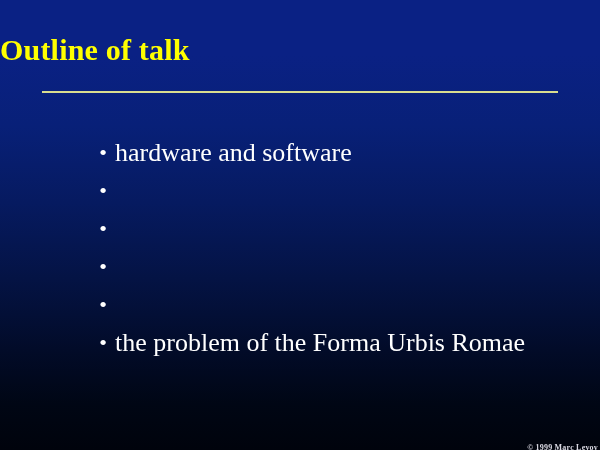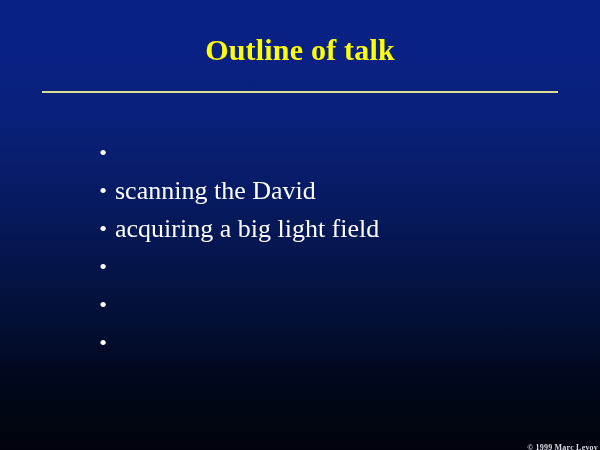--- a/index.html
+++ b/index.html
@@ -24,21 +24,20 @@
     font-family: "Liberation Serif", "DejaVu Serif", serif;
     -webkit-font-smoothing: none;
   }
 
   
   #title {
     position: absolute;
     left: 0;
     top: 33px;
     width: 600px;
-    text-align: center;
     color: #ffff00;
     font-size: 30px;
     font-weight: bold;
     line-height: 34px;
     letter-spacing: 0.2px;
     white-space: nowrap;
   }
 
   
   #divider {
@@ -101,35 +100,35 @@
 
 <div id="slide">
 
   <div id="title">Outline of talk</div>
 
   <div id="divider"></div>
 
   <ul id="bullets">
     <li>
       <span class="bullet-mark">•</span>
-    </li>
-    <li>
-      <span class="bullet-mark">•</span>
-      <span class="bullet-text">scanning the David</span>
-    </li>
-    <li>
-      <span class="bullet-mark">•</span>
-      <span class="bullet-text">acquiring a big light field</span>
+      <span class="bullet-text">hardware and software</span>
     </li>
     <li>
       <span class="bullet-mark">•</span>
     </li>
     <li>
       <span class="bullet-mark">•</span>
     </li>
     <li>
       <span class="bullet-mark">•</span>
     </li>
+    <li>
+      <span class="bullet-mark">•</span>
+    </li>
+    <li>
+      <span class="bullet-mark">•</span>
+      <span class="bullet-text">the problem of the Forma Urbis Romae</span>
+    </li>
   </ul>
 
   <div id="copyright">© 1999 Marc Levoy</div>
 
 </div>
 
 </body></html>

